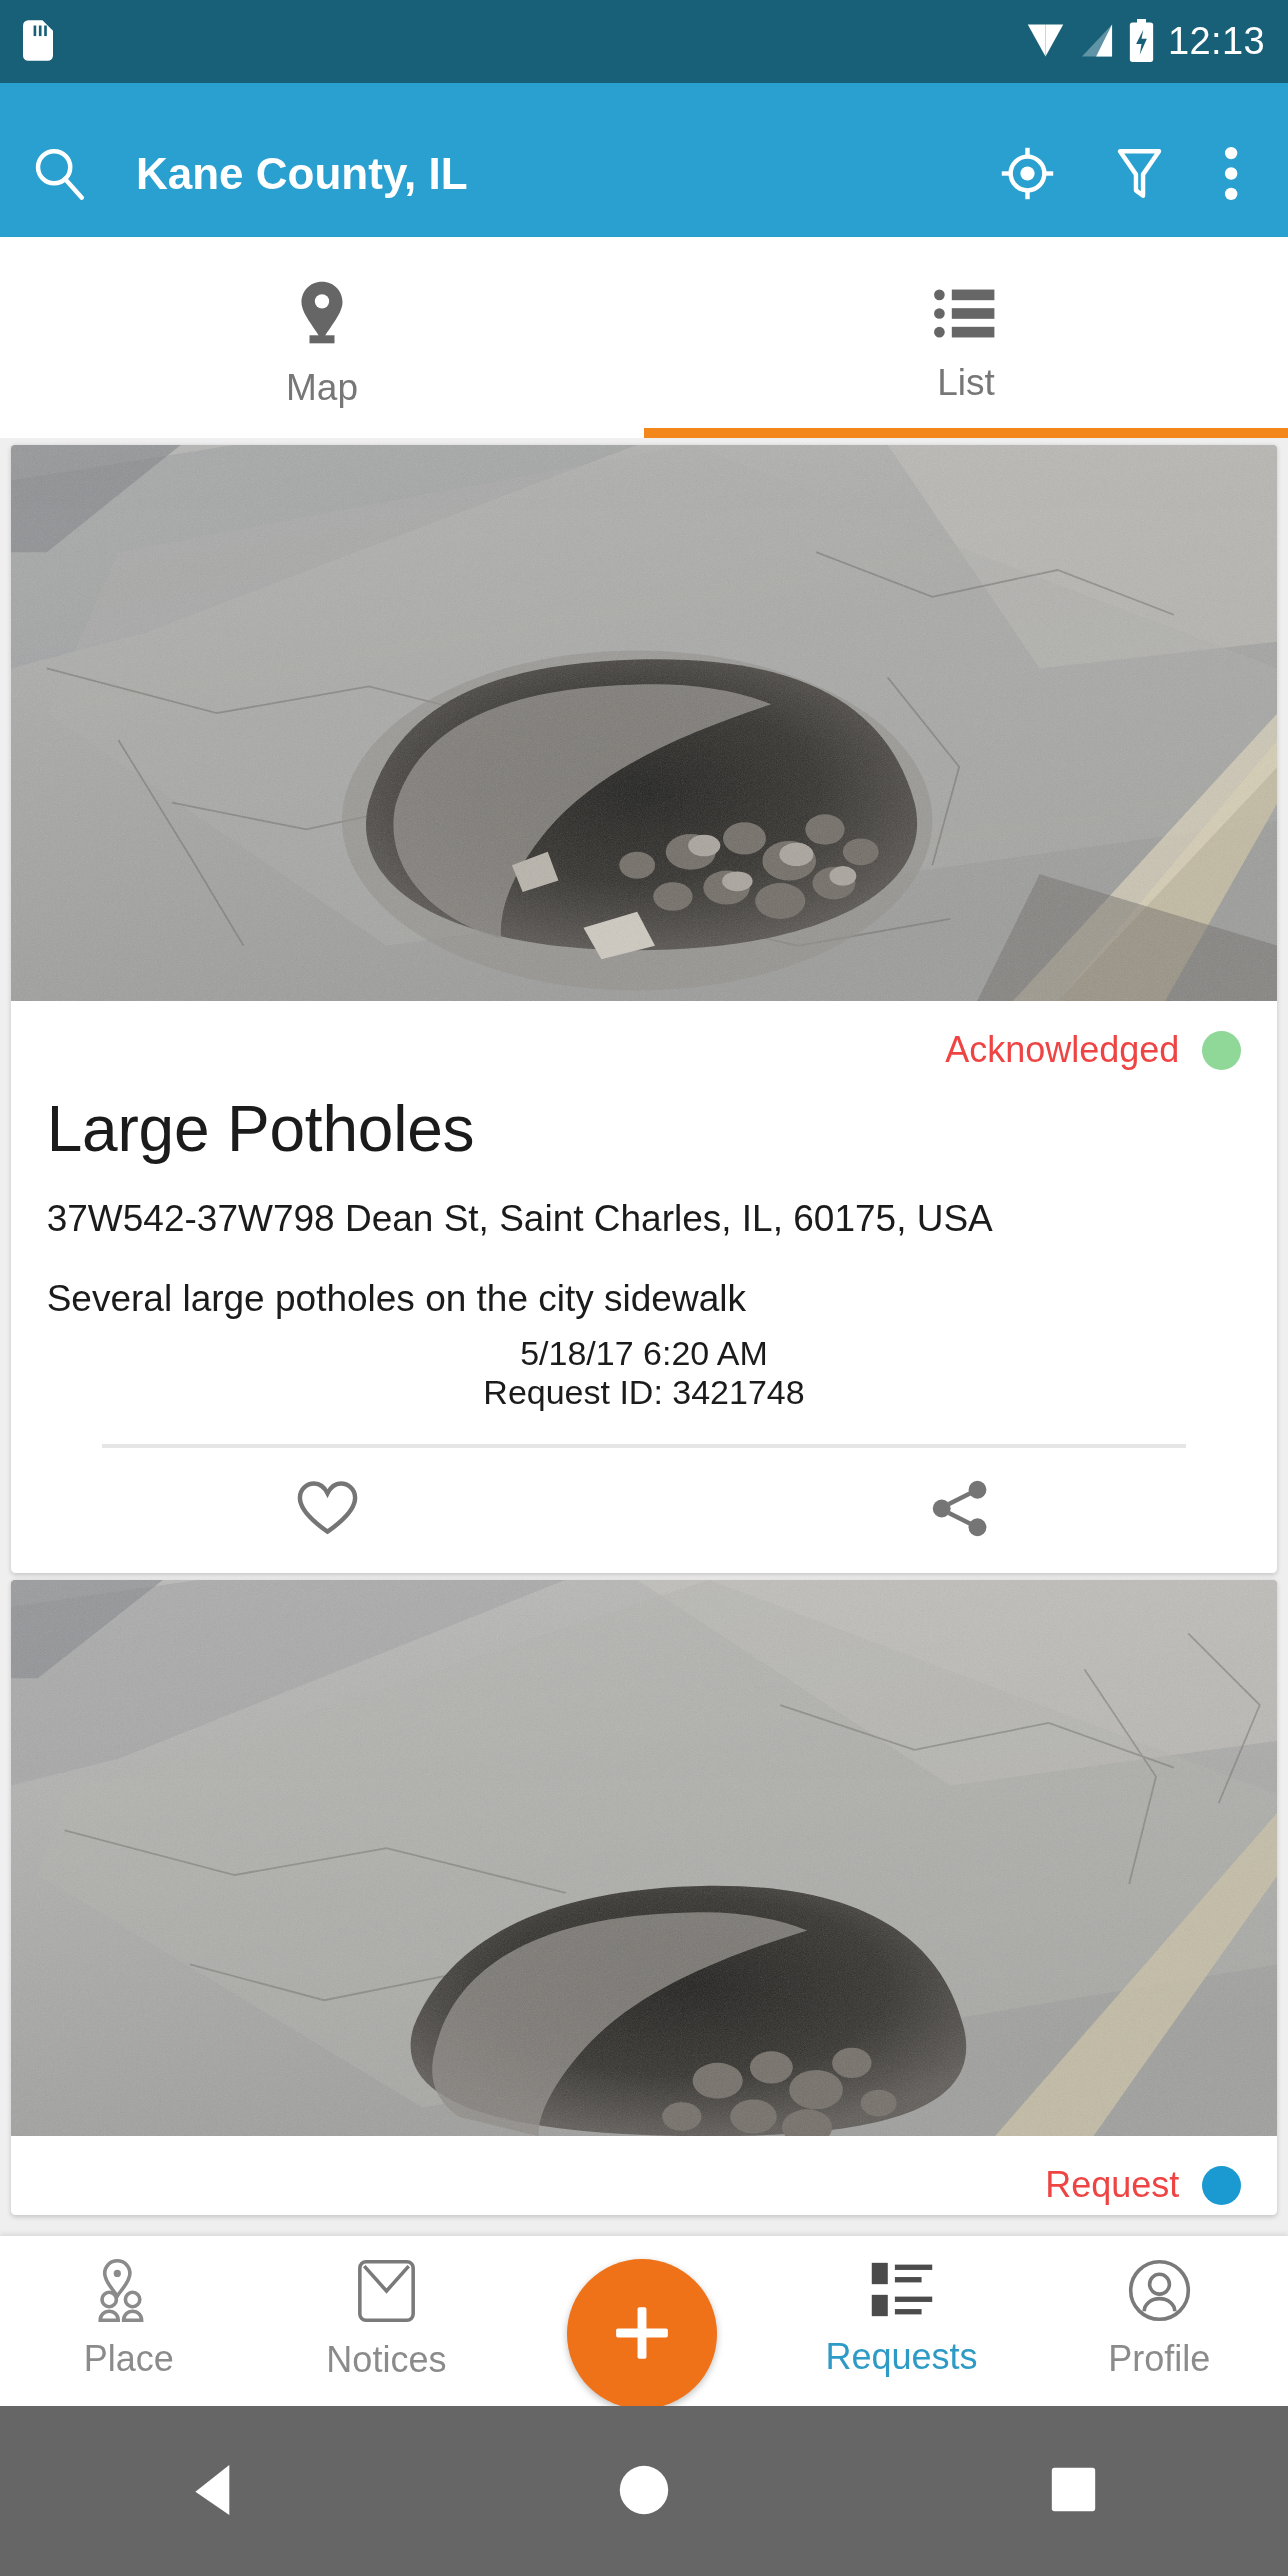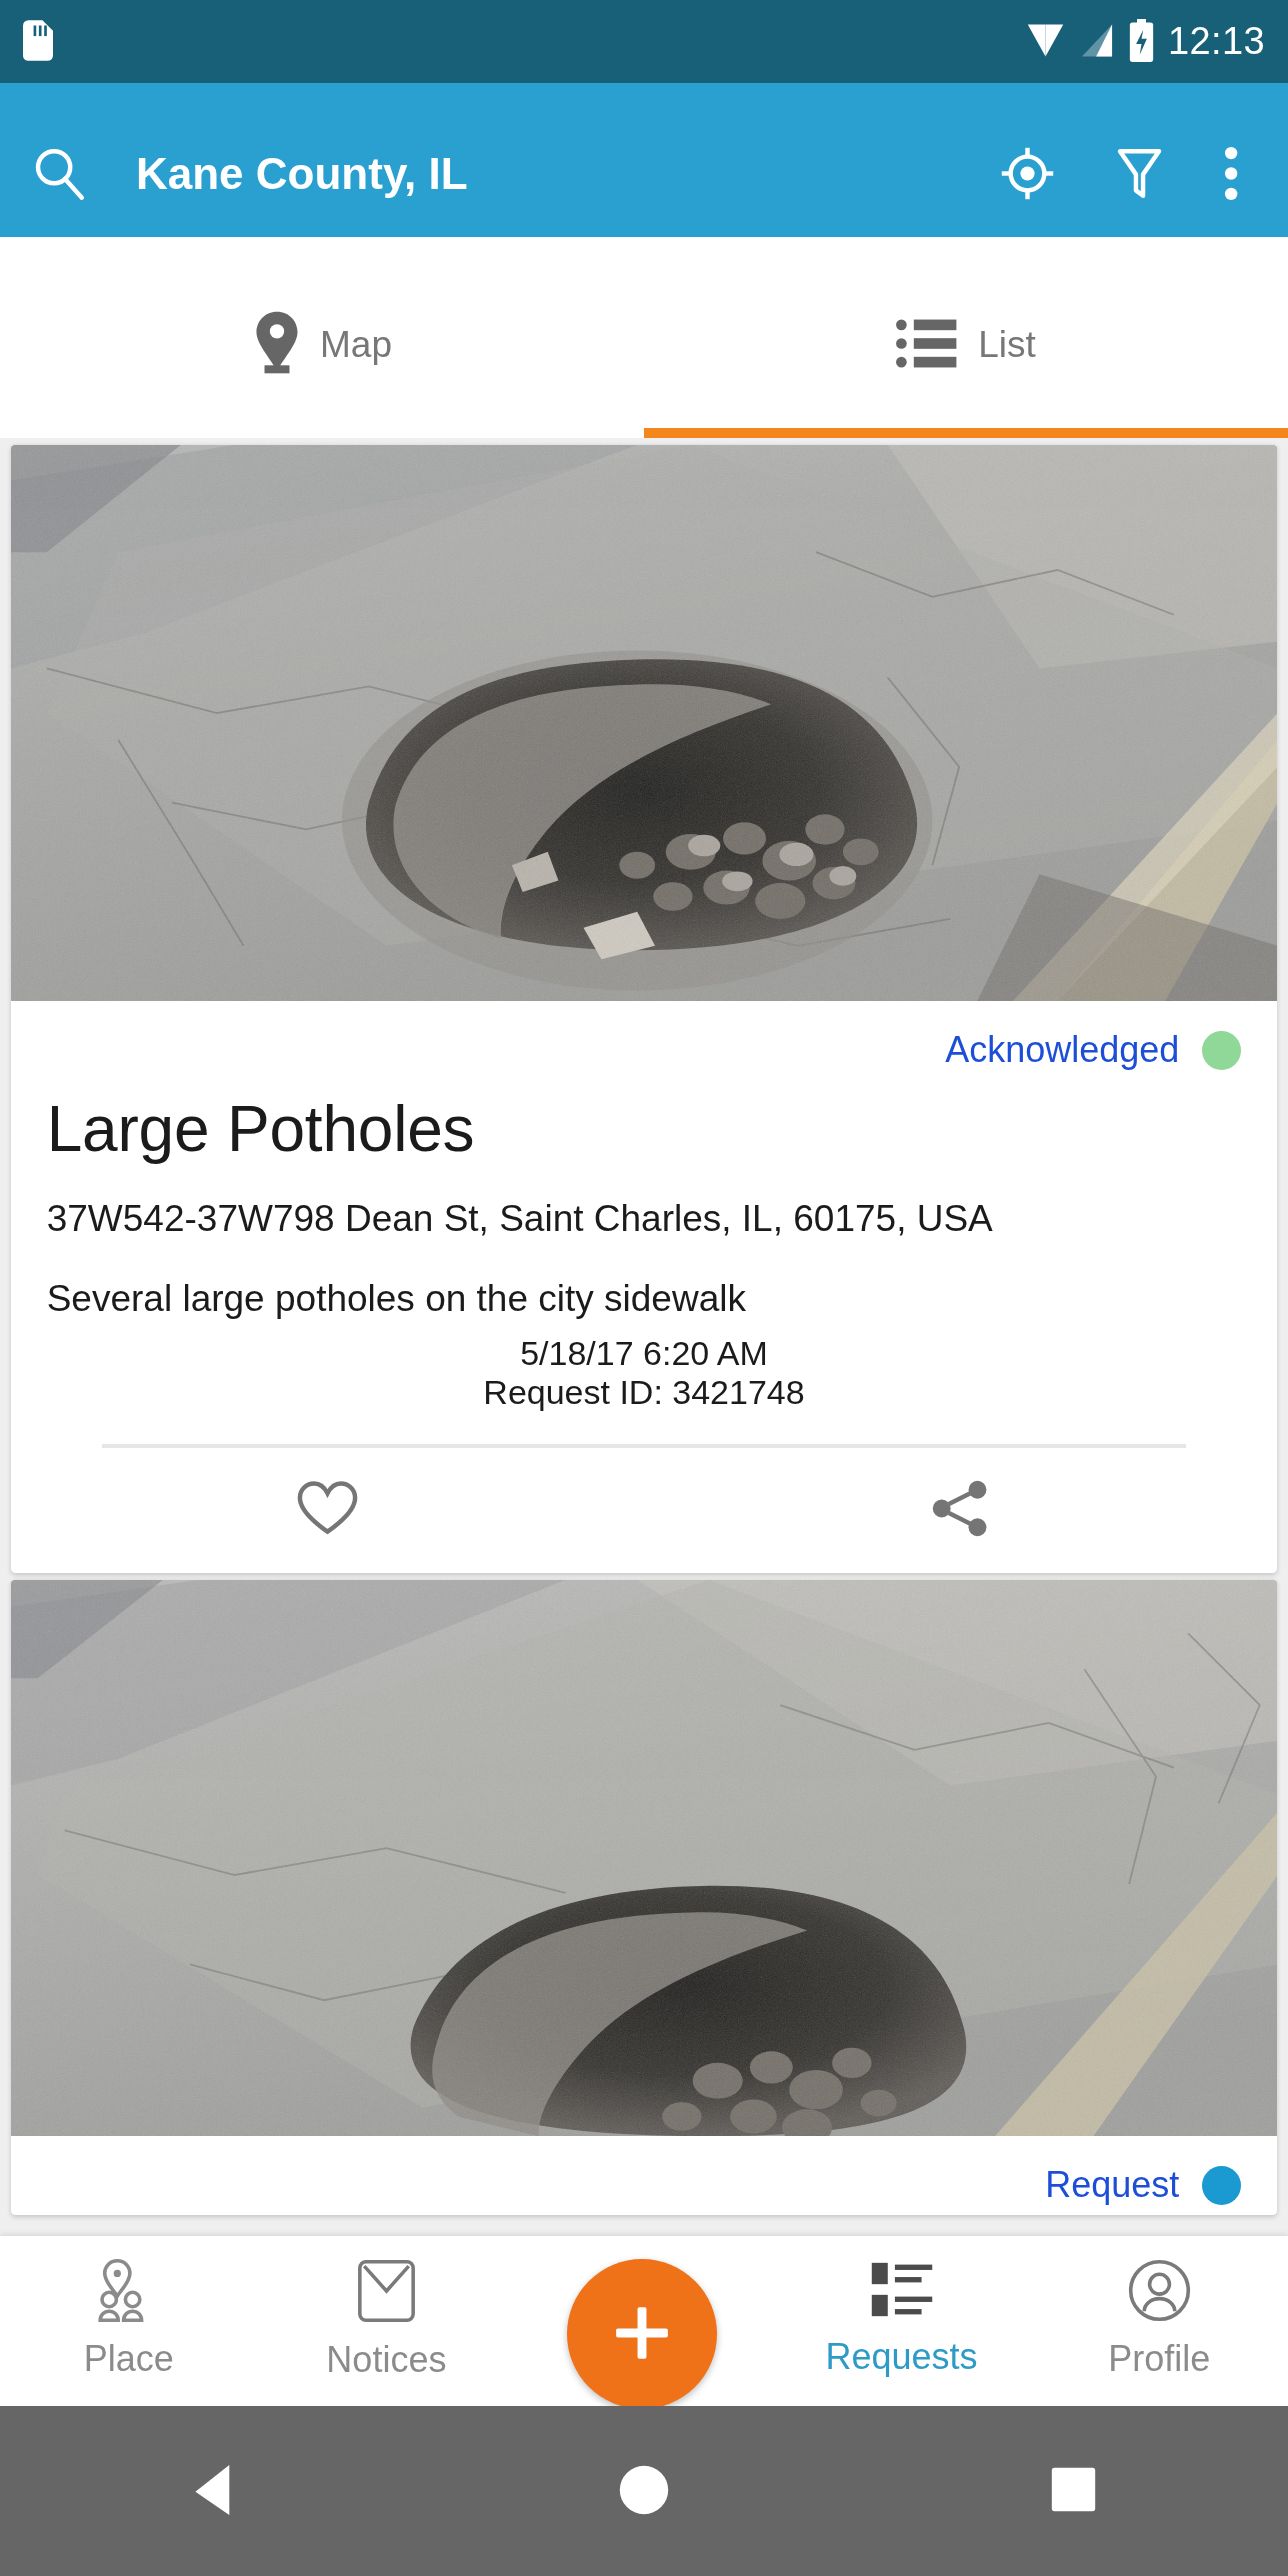--- a/index.html
+++ b/index.html
@@ -33,21 +33,21 @@
   .appbar-actions { margin-left:auto; display:flex; align-items:center; gap:61px; padding-right:19.7px;}
   .ab-icon { display:flex; align-items:center; justify-content:center; }
 
   
   .tabbar {
     position:absolute; top:237px; left:0; width:1288px; height:201px;
     background:#ffffff; display:flex;
     box-shadow:0 1.8px 4.5px rgba(0,0,0,0.06);
   }
   .tab {
-    flex:1; display:flex; flex-direction:row; align-items:center;
+    flex:1; display:flex; flex-direction:column; align-items:center;
     justify-content:center; gap:18px; position:relative; padding-top:14.3px;
   }
   .tab-label { font-size:37px; color:#777777; }
   .tab-indicator {
     position:absolute; bottom:0; left:0; width:100%; height:9.8px;
     background:#f3871b;
   }
 
   
   .list {
@@ -59,21 +59,21 @@
     box-shadow:0 1.8px 5.4px rgba(0,0,0,0.18); overflow:hidden;
   }
 
   
   .photo { position:relative; width:100%; height:556px; overflow:hidden; background:#9a9a9a; }
   .photo svg { display:block; width:100%; height:100%; }
 
   
   .card-body { padding:19.7px 36px 0 36px; }
   .status-row { display:flex; align-items:center; justify-content:flex-end; gap:23px; height:59px; }
-  .status-text { font-size:36px; color:#1d4ed8; }
+  .status-text { font-size:36px; color:#ef4444; }
   .status-dot { width:39px; height:39px; border-radius:50%; }
   .card-title { font-size:64px; color:#1b1b1b; margin-top:12.5px; letter-spacing:-0.2px; }
   .card-address { font-size:37px; color:#1b1b1b; margin-top:32px; }
   .card-desc { font-size:37px; color:#1b1b1b; margin-top:38px; }
   .meta-row {
     display:flex; justify-content:space-between; align-items:center;
     margin-top:14px; font-size:34px; color:#1b1b1b;flex-direction:column;
   }
   .divider { height:3.6px; background:#e6e6e6; margin:32px 55px 0 55px; }
   .action-row { display:flex; height:125px; }

